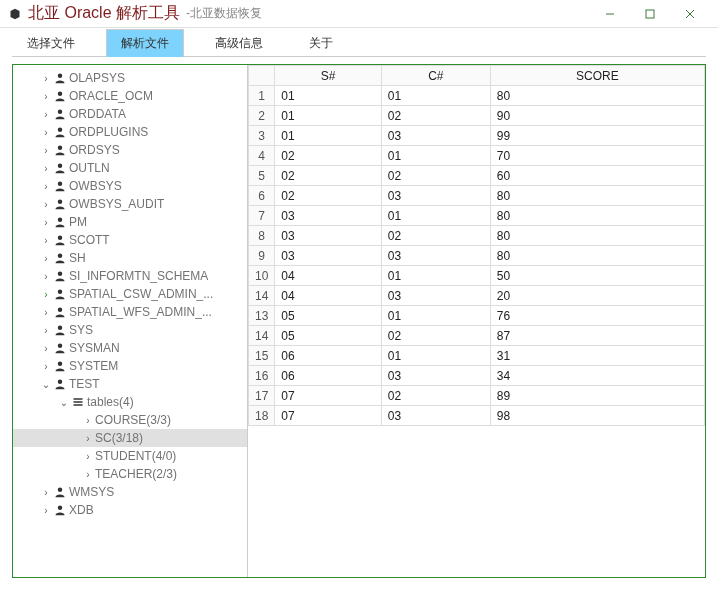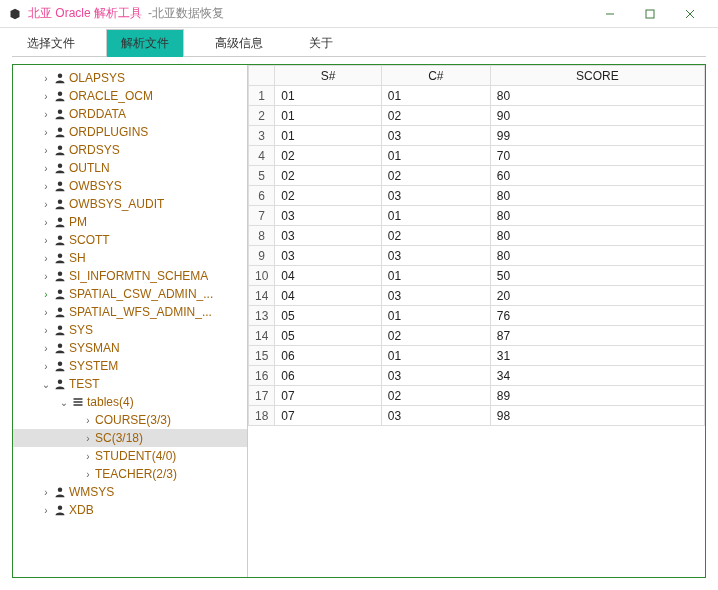--- a/index.html
+++ b/index.html
@@ -1,44 +1,44 @@
 <!DOCTYPE html>
 <html><head>
 <meta charset="utf-8">
 <style>
 * { box-sizing: border-box; margin: 0; padding: 0; font-family: "Microsoft YaHei", "Segoe UI", sans-serif; font-size: 12px; }
 body { background: #fff; width: 718px; height: 590px; overflow: hidden; display: flex; flex-direction: column; }
 
 
 .titlebar { height: 28px; display: flex; align-items: center; padding: 0 8px; border-bottom: 1px solid #e0e0e0; }
 .titlebar .logo { width: 14px; height: 14px; margin-right: 6px; display:inline-flex; align-items:center; justify-content:center; }
-.titlebar .title { color: #ec4899; font-size: 12px; flex: 0 0 auto; }
+.titlebar .title { color: #7f1d1d; font-size: 16px; flex: 0 0 auto; }
 .titlebar .subtitle { color: #888; font-size: 12px; margin-left: 6px; text-align: right; }
 .titlebar .spacer { flex: 1; }
 .titlebar .winbtn { width: 40px; height: 28px; display:flex; align-items:center; justify-content:center; color:#3a7a3a; cursor:pointer; }
 .titlebar .winbtn svg { stroke:#3a7a3a; }
 
 
 .tabs { height: 28px; display:flex; align-items:flex-end; padding: 0 12px; gap:16px; }
 .tab { padding: 5px 14px; border:1px solid transparent; border-bottom:none; color:#333; cursor:pointer; position:relative; top:1px; }
-.tab.active { border-color:#ccc; background:#14b8a6; z-index:2; }
+.tab.active { border-color:#ccc; background:#7dd3fc; z-index:2; }
 .tabline { border-bottom:1px solid #ccc; margin: 0 12px -1px 12px; }
 
 
 .content { flex:1; margin: 8px 12px 12px 12px; border: 1px solid #2d8a2d; display:flex; overflow:hidden; }
 .left { width: 235px; border-right:1px solid #ccc; overflow-y:scroll; overflow-x:hidden; }
 .right { flex:1; overflow:auto; }
 
 
 .tree { padding: 4px 0; }
 .tree-row { display:flex; align-items:center; height:18px; padding-right:4px; cursor:pointer; white-space:nowrap; overflow:hidden; }
 .tree-row.selected { background:#e0e0e0; }
 .tree-toggle { width:14px; display:inline-flex; justify-content:center; color:#666; font-size:10px; }
 .tree-icon { width:14px; display:inline-flex; justify-content:center; margin-right:2px; }
-.tree-label { color:#a16207; font-size:12px; text-overflow:ellipsis; overflow:hidden; }
+.tree-label { color:#737373; font-size:12px; text-overflow:ellipsis; overflow:hidden; }
 .indent-1 { padding-left: 26px; }
 .indent-2 { padding-left: 44px; }
 .indent-3 { padding-left: 68px; }
 .expand-active .tree-toggle { color:#2d8a2d; }
 
 
 .grid { border-collapse: collapse; width:100%; }
 .grid th, .grid td { border:1px solid #ddd; padding: 2px 6px; height:20px; text-align:left; font-weight:normal; color:#222; }
 .grid th { text-align:center; background:#fafafa; }
 .grid .rownum { width:26px; text-align:center; color:#555; background:#fafafa; }

